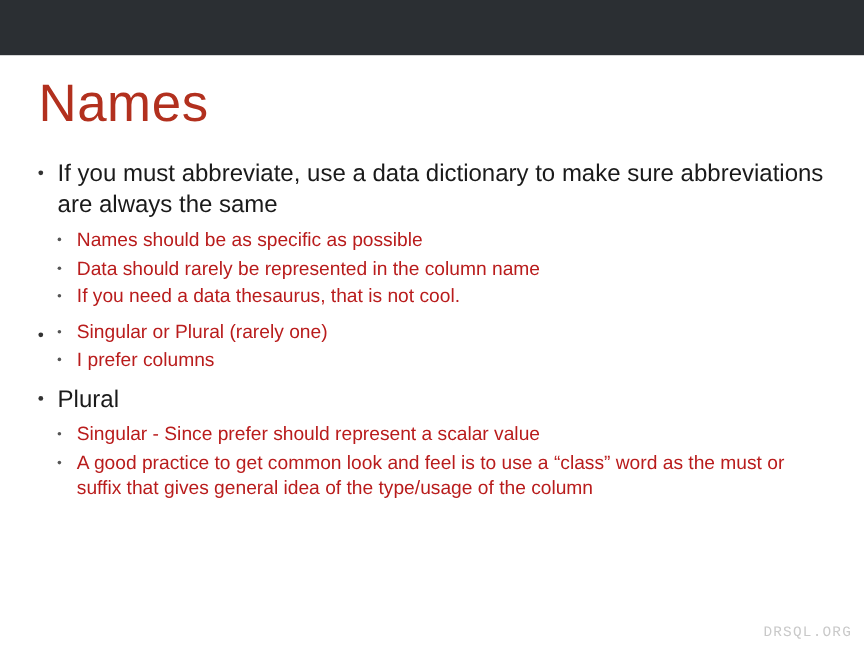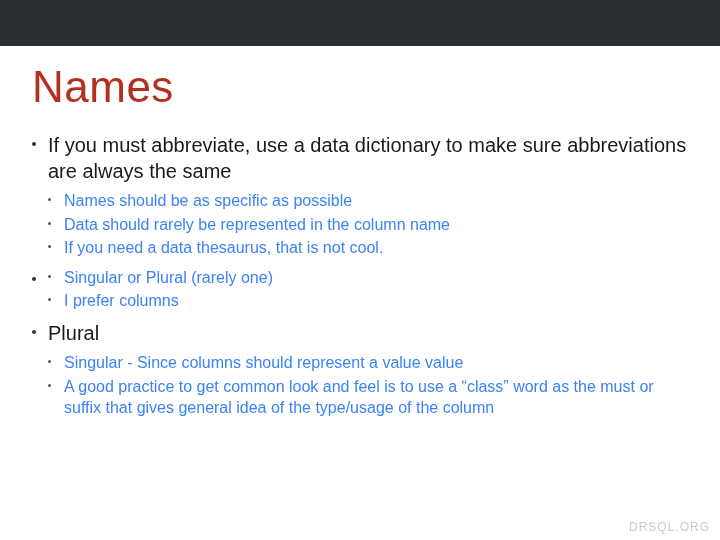--- a/index.html
+++ b/index.html
@@ -7,22 +7,22 @@
   .top-bar { width: 100%; height: 46px; background: #2b2f33; }
   .content { padding: 16px 32px 0 32px; }
   .title { color: #b2301e; font-size: 44px; font-weight: 400; margin-bottom: 20px; letter-spacing: 0.5px; }
   ul.level1 { list-style: none; }
   ul.level1 > li { position: relative; padding-left: 16px; margin-bottom: 8px; }
   ul.level1 > li > .bullet { position: absolute; left: 0; top: 10px; width: 4px; height: 4px; background: #333; border-radius: 50%; }
   ul.level1 > li > .text { font-size: 20px; color: #1a1a1a; line-height: 1.3; }
   ul.level2 { list-style: none; margin-top: 6px; }
   ul.level2 > li { position: relative; padding-left: 16px; margin-bottom: 2px; }
   ul.level2 > li > .bullet { position: absolute; left: 0; top: 8px; width: 3px; height: 3px; background: #555; border-radius: 50%; }
-  ul.level2 > li > .text { font-size: 16px; color: #3b82f6; line-height: 1.35; }
-  .watermark { position: absolute; right: 10px; bottom: 6px; font-family: Liberation Sans, sans-serif; font-size: 12px; color: #c9c9c9; letter-spacing: 1px; }
+  ul.level2 > li > .text { font-size: 16px; color: #b91c1c; line-height: 1.35; }
+  .watermark { position: absolute; right: 10px; bottom: 6px; font-family: Liberation Mono, monospace; font-size: 12px; color: #c9c9c9; letter-spacing: 1px; }
 </style>
 </head>
 <body>
 
 <div class="top-bar"></div>
 
 <div class="content">
   <h1 class="title">Names</h1>
 
   <ul class="level1">
@@ -56,21 +56,21 @@
             <div class="text">I prefer columns</div>
           </li>
       </ul>
     </li>
     <li>
       <span class="bullet"></span>
       <div class="text">Plural</div>
       <ul class="level2">
         <li>
             <span class="bullet"></span>
-            <div class="text">Singular - Since columns should represent a value value</div>
+            <div class="text">Singular - Since prefer should represent a scalar value</div>
           </li>
         <li>
             <span class="bullet"></span>
             <div class="text">A good practice to get common look and feel is to use a “class” word as the must or suffix that gives general idea of the type/usage of the column</div>
           </li>
       </ul>
     </li>
   </ul>
 </div>
 

